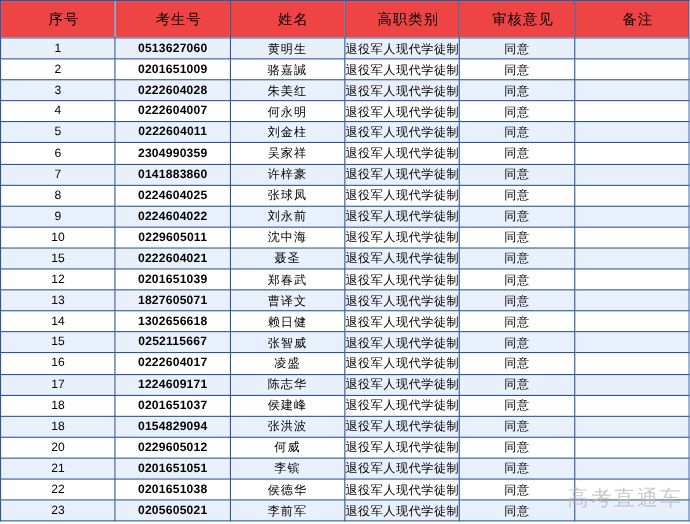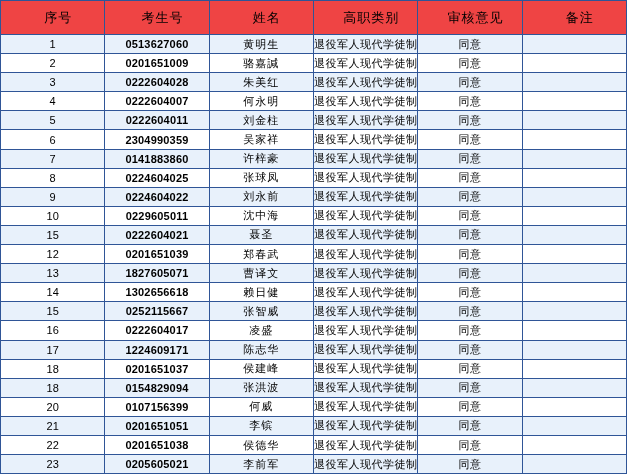--- a/index.html
+++ b/index.html
@@ -233,21 +233,21 @@
         <tr class="even">
           <td class="c-seq">18</td>
           <td class="c-num">0154829094</td>
           <td class="c-name">张洪波</td>
           <td class="c-type">退役军人现代学徒制专项试点</td>
           <td class="c-opinion">同意</td>
           <td class="c-remark"></td>
         </tr>
         <tr class="odd">
           <td class="c-seq">20</td>
-          <td class="c-num">0107156399</td>
+          <td class="c-num">0229605012</td>
           <td class="c-name">何威</td>
           <td class="c-type">退役军人现代学徒制专项试点</td>
           <td class="c-opinion">同意</td>
           <td class="c-remark"></td>
         </tr>
         <tr class="even">
           <td class="c-seq">21</td>
           <td class="c-num">0201651051</td>
           <td class="c-name">李镔</td>
           <td class="c-type">退役军人现代学徒制专项试点</td>
@@ -265,13 +265,14 @@
         <tr class="even">
           <td class="c-seq">23</td>
           <td class="c-num">0205605021</td>
           <td class="c-name">李前军</td>
           <td class="c-type">退役军人现代学徒制专项试点</td>
           <td class="c-opinion">同意</td>
           <td class="c-remark"></td>
         </tr>
       </tbody>
   </table>
+  <div class="watermark">高考直通车</div>
 </div>
 
 </body></html>

